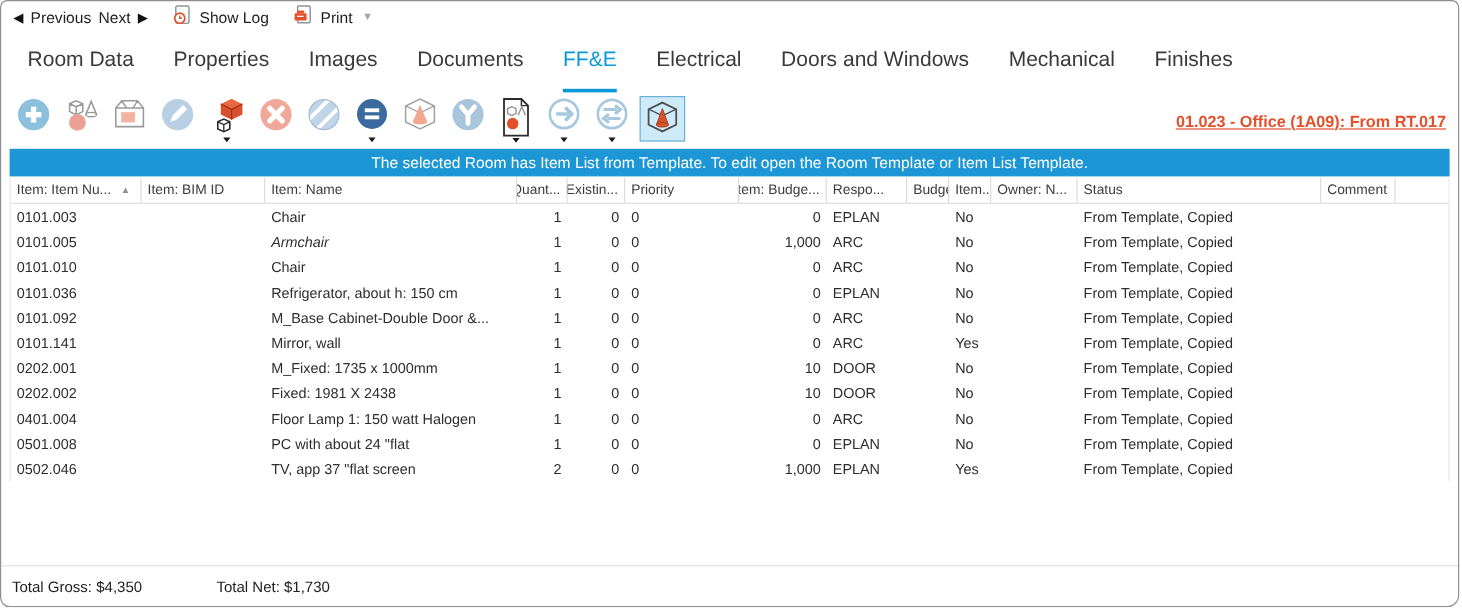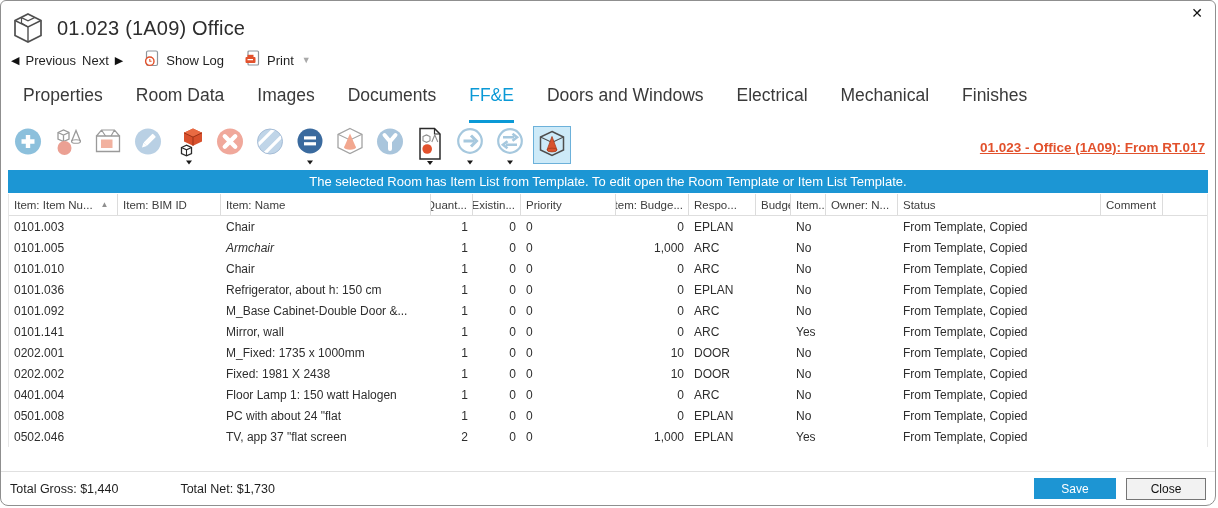--- a/index.html
+++ b/index.html
@@ -47,31 +47,20 @@
   .total-net { margin-left:62px; }
   .btns { margin-left:auto; display:flex; gap:10px; align-items:center; }
   .btn-save { width:82px; height:21px; background:#1d95d3; border:1px solid #1d95d3; color:#fff; font-size:12px; font-family:"Liberation Sans",sans-serif; cursor:pointer; }
   .btn-close { width:80px; height:22px; background:#f2f2f2; border:1px solid #757575; color:#111; font-size:12px; font-family:"Liberation Sans",sans-serif; cursor:pointer; }
 </style>
 </head>
 <body>
 
 <div class="window">
 
-  <div class="titlebar">
-    <span class="app-logo">
-      <svg width="34" height="34" viewBox="0 0 34 34">
-        <path d="M17 3 L30 9.5 V24.5 L17 31 L4 24.5 V9.5 Z" fill="none" stroke="#4f4f4f" stroke-width="1.7"></path>
-        <path d="M4 9.5 L17 16 L30 9.5 M17 16 V31" fill="none" stroke="#4f4f4f" stroke-width="1.4"></path>
-        <path d="M10.5 6.6 L17 9.8 L23.5 6.6 M10.5 6.6 L10.5 12 L17 16" fill="none" stroke="#4f4f4f" stroke-width="1.2"></path>
-      </svg>
-    </span>
-    <span class="page-title">01.023 (1A09) Office</span>
-    <span class="close-x">✕</span>
-  </div>
 
   <div class="navrow">
     <span class="navbtn">
       <span class="tri">◀</span>
       <span>Previous</span>
     </span>
     <span class="navbtn">
       <span>Next</span>
       <span class="tri">▶</span>
     </span>
@@ -95,27 +84,27 @@
           <rect x="3.5" y="4.8" width="6" height="2.2" fill="#e2512c"></rect>
           <path d="M3.5 9.6 H9" stroke="#fff" stroke-width="1.1"></path>
         </svg>
       </span>
       <span>Print</span>
       <span class="caret-sm">▼</span>
     </span>
   </div>
 
   <div class="tabs">
+    <span class="tab">Room Data</span>
     <span class="tab">Properties</span>
-    <span class="tab">Room Data</span>
     <span class="tab">Images</span>
     <span class="tab">Documents</span>
     <span class="tab active">FF&amp;E</span>
+    <span class="tab">Electrical</span>
     <span class="tab">Doors and Windows</span>
-    <span class="tab">Electrical</span>
     <span class="tab">Mechanical</span>
     <span class="tab">Finishes</span>
   </div>
 
   <div class="toolbar">
 
     <span class="tbtn">
       <svg width="32" height="32" viewBox="0 0 32 32">
         <circle cx="16" cy="15.5" r="13" fill="#8cc0dc"></circle>
         <path d="M16 9 V22 M9.5 15.5 H22.5" stroke="#fff" stroke-width="4.4"></path>
@@ -460,21 +449,17 @@
           <div class="td" style="width: 35px;"></div>
           <div class="td" style="width: 35px;">Yes</div>
           <div class="td" style="width: 72px;"></div>
           <div class="td" style="width: 203px;">From Template, Copied</div>
           <div class="td" style="width: 62px;"></div>
         </div>
       </div>
   </div>
 
   <div class="footer">
-    <span class="total-gross">Total Gross: $1,440</span>
+    <span class="total-gross">Total Gross: $4,350</span>
     <span class="total-net">Total Net: $1,730</span>
-    <span class="btns">
-      <button class="btn-save">Save</button>
-      <button class="btn-close">Close</button>
-    </span>
   </div>
 
 </div>
 
 </body></html>

